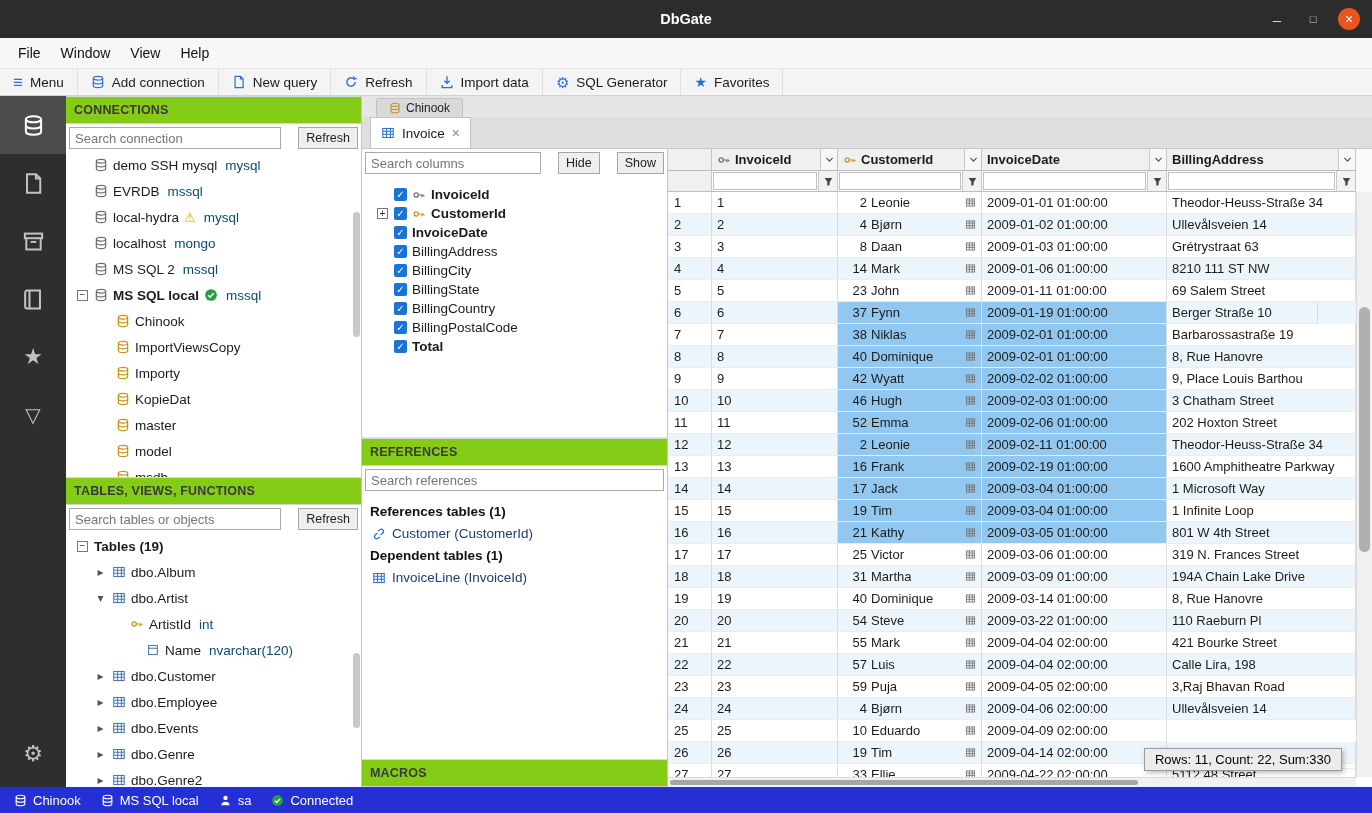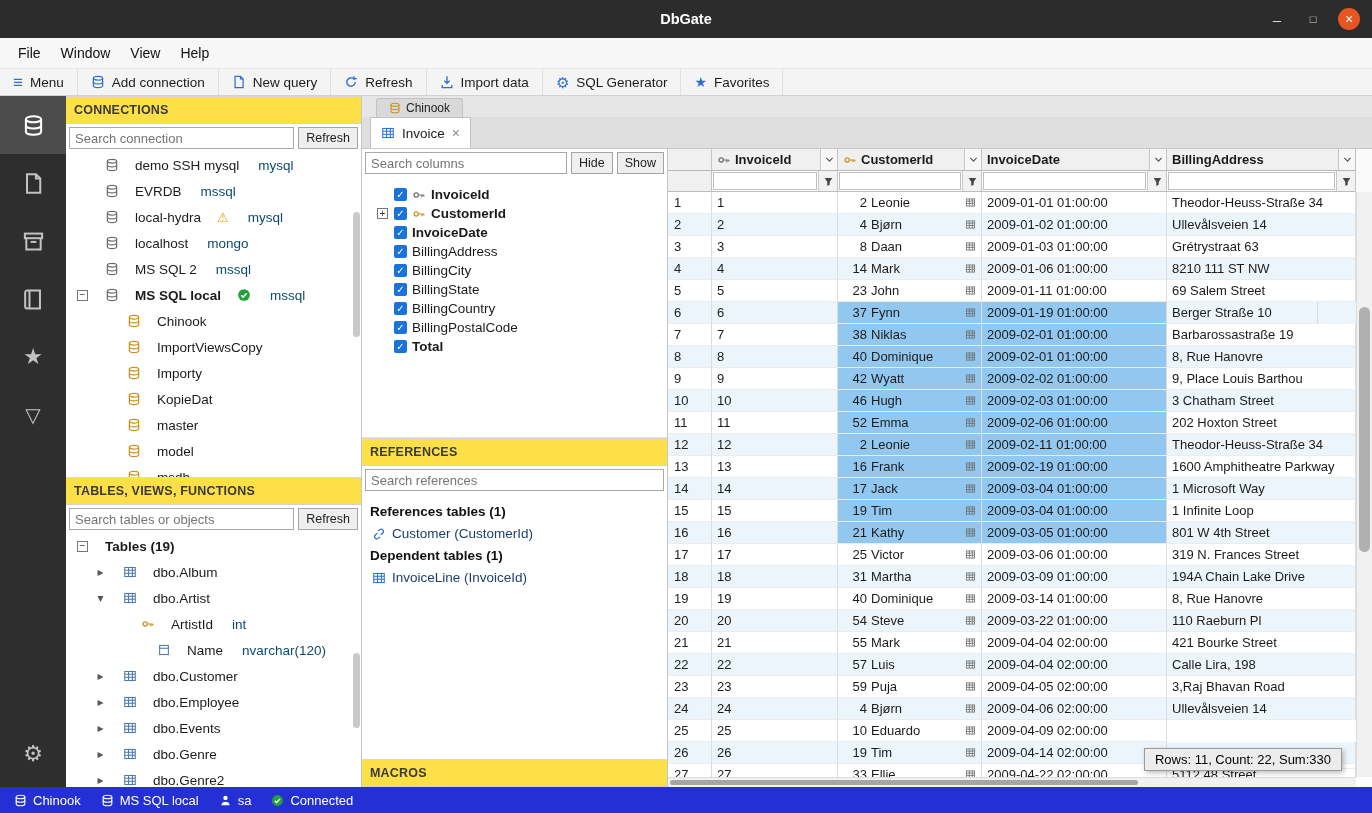--- a/index.html
+++ b/index.html
@@ -42,28 +42,28 @@
   .ibtn{width:66px;height:58px;display:flex;align-items:center;justify-content:center;}
   .ibtn .ic{color:#c2c2c2;}
   .ibtn svg{width:23px;height:23px;}
   .ibtn .g{font-size:22px;}
   .ibtn.active{background:#4c4c4c;}
   .ibtn.active .ic{color:#fff;}
   .ibtn.bottom{margin-top:auto;margin-bottom:4px;}
 
   
   .leftpanel{width:296px;background:#fff;border-right:1px solid #c6c6c6;display:flex;flex-direction:column;flex:none;}
-  .panel-header{background:#fde047;border-top:1px solid #d8d8d8;border-bottom:1px solid #d2d2d2;font-weight:bold;font-size:12.5px;color:#3a3a3a;padding:6px 8px;flex:none;letter-spacing:.2px;}
-  .search-row{display:flex;align-items:center;padding:3px;gap:4px;flex:none;background:#fff;}
+  .panel-header{background:#84cc16;border-top:1px solid #d8d8d8;border-bottom:1px solid #d2d2d2;font-weight:bold;font-size:12.5px;color:#3a3a3a;padding:6px 8px;flex:none;letter-spacing:.2px;}
+  .search-row{display:flex;align-items:center;padding:3px;gap:17px;flex:none;background:#fff;}
   .search-input{flex:1;min-width:0;height:22px;border:1px solid #a9a9a9;font-size:13px;padding:0 5px;font-family:inherit;color:#333;background:#fff;outline:none;}
   .small-btn{height:22px;background:#efefef;border:1px solid #a5a5a5;font-size:12.5px;padding:0 7px;color:#222;display:flex;align-items:center;font-family:inherit;}
   .tree{overflow:hidden;position:relative;}
   .conn-tree{height:325px;flex:none;}
   .tbl-tree{flex:1;}
-  .tree-row{height:26px;display:flex;align-items:center;gap:16px;padding-left:10px;white-space:nowrap;font-size:13.5px;}
+  .tree-row{height:26px;display:flex;align-items:center;gap:5px;padding-left:10px;white-space:nowrap;font-size:13.5px;}
   .exp-slot{width:13px;height:13px;flex:none;display:flex;align-items:center;justify-content:center;}
   .exp-box{width:11px;height:11px;border:1px solid #777;font-size:10px;line-height:1;display:flex;align-items:center;justify-content:center;color:#333;background:#fff;}
   .engine,.detail{color:#0c4a6e;margin-left:3px;}
   .mini-scroll{position:absolute;right:1px;width:7px;border-radius:4px;background:#c9c9c9;}
 
   
   .right{flex:1;display:flex;flex-direction:column;min-width:0;}
   .tabstrip{flex:none;background:#e6e6e6;border-bottom:1px solid #c6c6c6;}
   .dbtab-row{height:21px;display:flex;align-items:flex-end;padding-left:14px;}
   .dbtab{height:19px;display:flex;align-items:center;gap:5px;background:#d9d9d9;padding:0 12px;font-size:12px;color:#222;border:1px solid #c2c2c2;border-bottom:none;border-radius:3px 3px 0 0;}

